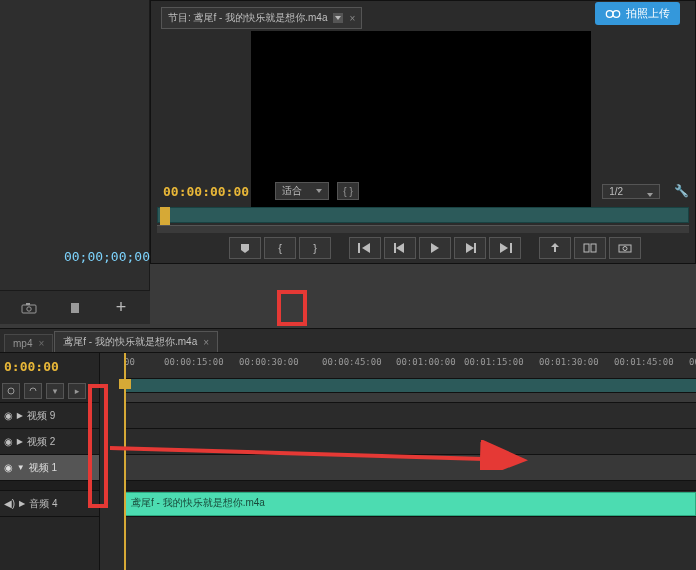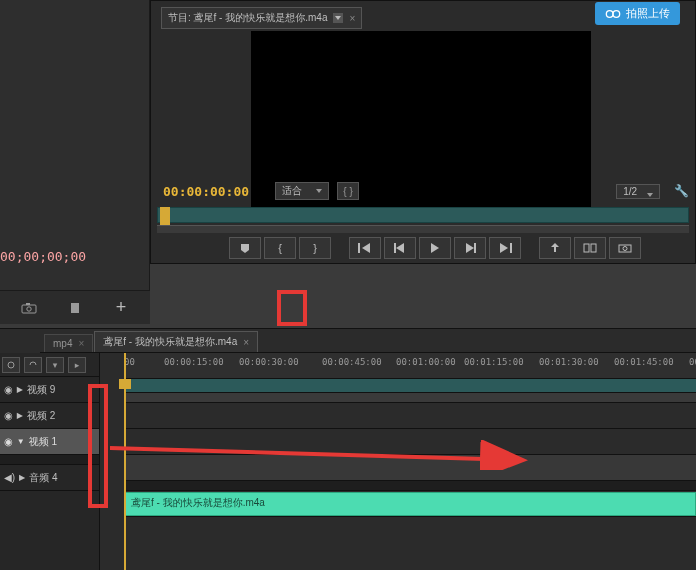--- a/index.html
+++ b/index.html
@@ -2,49 +2,49 @@
 <html><head>
 <meta charset="utf-8">
 <style>
   * { box-sizing: border-box; margin: 0; padding: 0; font-family: Arial, "Microsoft YaHei", sans-serif; }
   body { background: #3a3a3a; width: 696px; height: 570px; overflow: hidden; position: relative; color: #bfbfbf; font-size: 11px; }
   
   .upload-btn { position: absolute; top: 2px; right: 16px; background: #3498db; color: #fff; padding: 4px 10px; font-size: 11px; border-radius: 3px; display: flex; align-items: center; gap: 5px; z-index: 10; }
   .upload-btn .ic { width: 16px; height: 12px; }
   
   .left-panel { position: absolute; left: 0; top: 0; width: 150px; height: 324px; background: #2e2e2e; border-right: 1px solid #1a1a1a; }
-  .left-bottom-time { position: absolute; bottom: 60px; left: 0; width: 150px; text-align: left; color: #fca5a5; font-size: 13px; font-family: monospace; }
+  .left-bottom-time { position: absolute; bottom: 60px; left: 0; width: 150px; text-align: right; color: #7dd3fc; font-size: 13px; font-family: monospace; }
   .left-toolbar { position: absolute; bottom: 0; left: 0; width: 150px; height: 34px; background: #2b2b2b; border-top: 1px solid #1a1a1a; display: flex; align-items: center; justify-content: space-around; padding: 0 6px;}
   .tb-btn { width: 24px; height: 20px; display: flex; align-items: center; justify-content: center; color: #9a9a9a; }
   
   .program-area { position: absolute; left: 150px; top: 0; right: 0; height: 264px; background: #2b2b2b; border: 1px solid #111; }
   .prog-tab { position: absolute; top: 6px; left: 10px; background: #333; border: 1px solid #555; padding: 3px 6px; display: flex; align-items: center; gap: 6px; font-size: 10px; z-index: 2;}
   .prog-tab .dd { width:10px; height:10px; background:#555; display:flex; align-items:center; justify-content:center;}
   .prog-tab .x { color: #888; cursor: pointer; }
   
   .video-viewport { position: absolute; top: 30px; left: 100px; width: 340px; height: 190px; background: #000; }
   
   .prog-controls { position: absolute; bottom: 62px; left: 12px; right: 6px; height: 20px; display: flex; align-items: center; gap: 8px; }
   .prog-time { color: #e8b738; font-family: monospace; font-size: 13px; font-weight: bold; }
   .fit-dd { background: #333; border: 1px solid #555; padding: 1px 6px; display: flex; align-items: center; gap: 14px; font-size: 10px; margin-left: 18px; }
   .small-btn { width: 22px; height: 18px; background: #333; border: 1px solid #555; display: flex; align-items: center; justify-content: center; font-size: 10px; color: #999; }
-  .half-dd { margin-left: auto; background: #333; border: 1px solid #555; padding: 1px 6px; display: flex; align-items: flex-end; gap: 10px; font-size: 10px; }
+  .half-dd { margin-left: auto; background: #333; border: 1px solid #555; padding: 1px 6px; display: flex; align-items: flex-end; gap: 24px; font-size: 10px; }
   .wrench { margin-left: 6px; color: #aaa; font-size: 12px; }
   
   .prog-strip { position: absolute; bottom: 40px; left: 6px; right: 6px; height: 16px; background: #2c5a5a; border: 1px solid #194242; }
   .prog-strip .ph { position: absolute; left: 2px; top: -1px; width: 10px; height: 18px; background: #d6a936; }
   .prog-ruler { position: absolute; bottom: 30px; left: 6px; right: 6px; height: 8px; background: #3a3a3a; border-top:1px solid #555;}
   
   .transport { position: absolute; bottom: 2px; left: 6px; right: 6px; height: 26px; display: flex; gap: 3px; align-items: center; padding-left: 72px;}
   .t-btn { width: 32px; height: 22px; background: #333; border: 1px solid #555; display: flex; align-items: center; justify-content: center; color: #bbb; font-size: 11px; }
   
   .hl-red { position: absolute; border: 4px solid #e53935; pointer-events: none; }
   #hl1 { left: 277px; top: 290px; width: 30px; height: 36px; z-index: 20; }
   
-  .seq-area { position: absolute; left: 0; top: 328px; right: 0; bottom: 0; background: #2b2b2b; border-top: 1px solid #111; padding-left: 40px;}
+  .seq-area { position: absolute; left: 0; top: 328px; right: 0; bottom: 0; background: #2b2b2b; border-top: 1px solid #111;}
   .seq-tabs { height: 24px; display: flex; align-items: flex-end; gap: 1px; padding-left: 4px; border-bottom: 1px solid #111;}
   .seq-tab { background: #333; padding: 3px 8px; font-size: 10px; display: flex; align-items: center; gap: 6px; border: 1px solid #555; border-bottom: none;}
   .seq-tab.inactive { opacity: .7; }
   
   .seq-body { position: absolute; top: 24px; left: 0; right: 0; bottom: 0; display: flex; }
   .track-head { width: 100px; background: #262626; border-right: 1px solid #111; display: flex; flex-direction: column; }
   .th-time { color: #e8b738; font-family: monospace; font-size: 13px; font-weight: bold; padding: 6px 4px 4px; height: 26px;}
   .th-tools { height: 24px; display: flex; align-items: center; gap: 4px; padding: 0 2px; border-bottom: 1px solid #111;}
   .th-tool { width: 18px; height: 16px; background: #333; display:flex; align-items:center; justify-content:center; font-size:9px; color:#999; border:1px solid #555;}
   .track { height: 26px; border-bottom: 1px solid #111; display: flex; align-items: center; gap: 4px; padding: 0 4px; font-size: 10px;}
@@ -207,20 +207,21 @@
     </div>
     <div class="seq-tab">
       <span>鸢尾f - 我的快乐就是想你.m4a</span>
       <span style="color:#888;">×</span>
     </div>
   </div>
 
   <div class="seq-body">
 
     <div class="track-head">
+      <div class="th-time">0:00:00</div>
       <div class="th-tools">
         <div class="th-tool">
             <svg width="10" height="10" viewBox="0 0 10 10">
               <circle cx="5" cy="5" r="3" fill="none" stroke="#999"></circle>
             </svg>
           </div>
         <div class="th-tool">
             <svg width="10" height="10" viewBox="0 0 10 10">
               <path d="M2 5 a3 3 0 0 1 6 0" fill="none" stroke="#999"></path>
             </svg>

